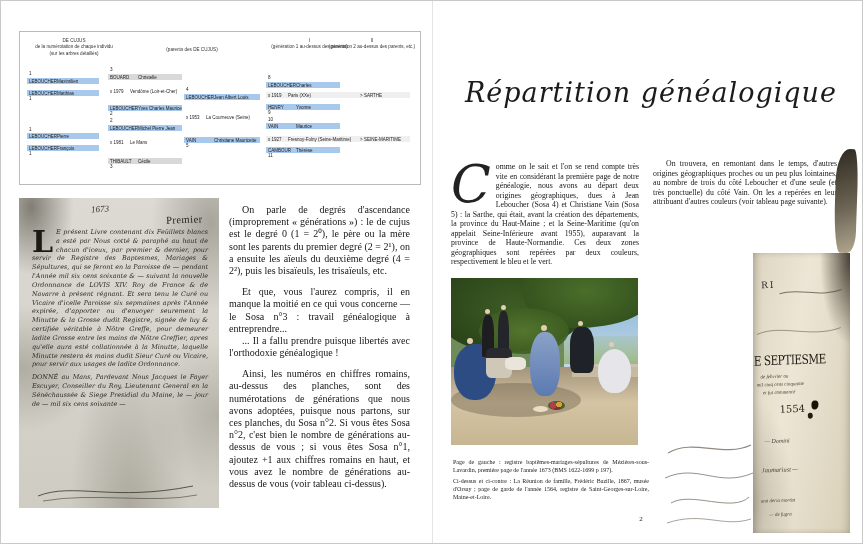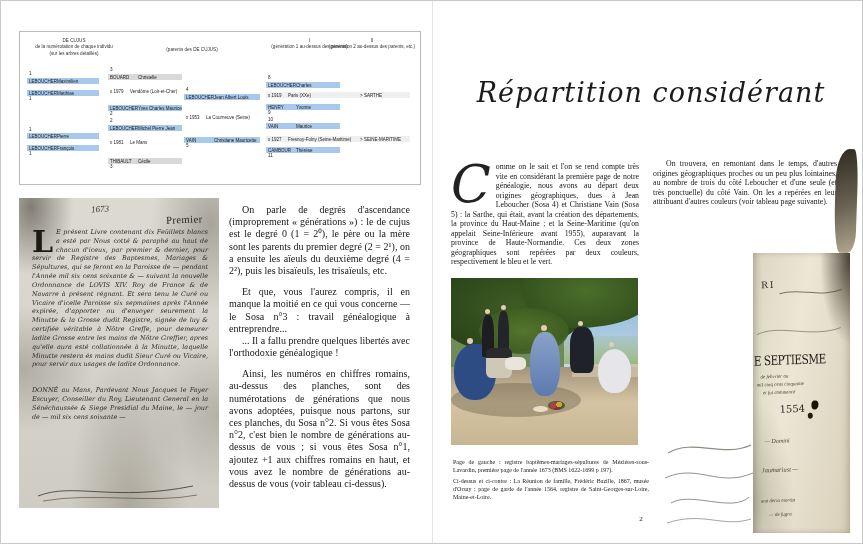--- a/index.html
+++ b/index.html
@@ -32,21 +32,21 @@
       radial-gradient(ellipse at 2% 55%, rgba(80,75,60,.28), transparent 26%),
       radial-gradient(ellipse at 55% 101%, rgba(90,85,70,.30), transparent 38%),
       radial-gradient(ellipse at 99% 70%, rgba(90,85,70,.25), transparent 24%),
       linear-gradient(#dcdad3,#cfccc3);}
   .ms-year{position:absolute;left:72px;top:6px;font-style:italic;font-size:9px;transform:rotate(-4deg);color:#3a362e;}
   .ms-premier{position:absolute;right:16px;top:16px;font-size:10.5px;letter-spacing:.5px;color:#24211b;transform:rotate(-2deg);}
   .ms-body{font-family:"DejaVu Serif",serif;font-style:italic;font-size:6.4px;line-height:1.38;text-align:justify;}
   .ms-cap{float:left;font-family:"DejaVu Serif",serif;font-weight:bold;font-style:normal;font-size:30px;
           line-height:.8;margin:2px 3px 0 0;color:#1d1a14;}
   .ms-foot{font-family:"DejaVu Serif",serif;font-style:italic;font-size:6.4px;line-height:1.38;
-           text-align:justify;margin:17px 0 0;}
+           text-align:justify;margin:4px 0 0;}
   .ms-sign{position:absolute;left:14px;bottom:4px;}
 
   
   .p12col{position:absolute;left:228px;top:203px;width:181px;font-size:10px;line-height:1.22;
           text-align:justify;color:#161616;}
   .p12col p{margin:0 0 9px;text-indent:13px;}
   .p12col p.tight{margin-bottom:0;}
   .pagenum{position:absolute;font-size:7px;color:#222;text-align:center;}
 
   
@@ -246,25 +246,25 @@
     <p class="ms-foot">DONNÉ au Mans, Pardevant Nous Jacques le Fayer Escuyer, Conseiller du Roy, Lieutenant General en la Sénéchaussée &amp; Siege Presidial du Maine, le — jour de — mil six cens soixante —</p>
     <svg class="ms-sign" width="170" height="24">
       <path d="M5,16 C40,2 80,22 160,6" stroke="#3a362e" stroke-width="1" fill="none" opacity="0.8"></path>
       <path d="M10,21 C60,12 120,24 164,15" stroke="#3a362e" stroke-width="0.8" fill="none" opacity="0.7"></path>
     </svg>
   </div>
 
   <div class="p12col">
     <p>On parle de degrés d'ascendance (improprement « générations ») : le de cujus est le degré 0 (1 = 2⁰), le père ou la mère sont les parents du premier degré (2 = 2¹), on a ensuite les aïeuls du deuxième degré (4 = 2²), puis les bisaïeuls, les trisaïeuls, etc.</p>
     <p class="tight">Et que, vous l'aurez compris, il en manque la moitié en ce qui vous concerne — le Sosa n°3 : travail généalogique à entreprendre...</p>
-    <p>... Il a fallu prendre quelques libertés avec l'orthodoxie généalogique !</p>
+    <p>... Il a fallu prendre puisque libertés avec l'orthodoxie généalogique !</p>
     <p>Ainsi, les numéros en chiffres romains, au-dessus des planches, sont des numérotations de générations que nous avons adoptées, puisque nous partons, sur ces planches, du Sosa n°2. Si vous êtes Sosa n°2, c'est bien le nombre de générations au-dessus de vous ; si vous êtes Sosa n°1, ajoutez +1 aux chiffres romains en haut, et vous avez le nombre de générations au-dessus de vous (voir tableau ci-dessus).</p>
   </div>
 
-  <div class="title">Répartition considérant</div>
+  <div class="title">Répartition généalogique</div>
 
   <div class="p13c1">
     <span class="dropcap">C</span>
     <span>omme on le sait et l'on se rend compte très vite en considérant la première page de notre généalogie, nous avons au départ deux origines géographiques, dues à Jean Leboucher (Sosa 4) et Christiane Vain (Sosa 5) : la Sarthe, qui était, avant la création des départements, la province du Haut-Maine ; et la Seine-Maritime (qu'on appelait Seine-Inférieure avant 1955), auparavant la province de Haute-Normandie. Ces deux zones géographiques sont repérées par deux couleurs, respectivement le bleu et le vert.</span>
   </div>
   <div class="p13c2">On trouvera, en remontant dans le temps, d'autres origines géographiques proches ou un peu plus lointaines, au nombre de trois du côté Leboucher et d'une seule (et très ponctuelle) du côté Vain. On les a repérées en leur attribuant d'autres couleurs (voir tableau page suivante).</div>
 
   <div class="painting">
     <div class="pt-sky"></div>
     <div class="pt-far"></div>

